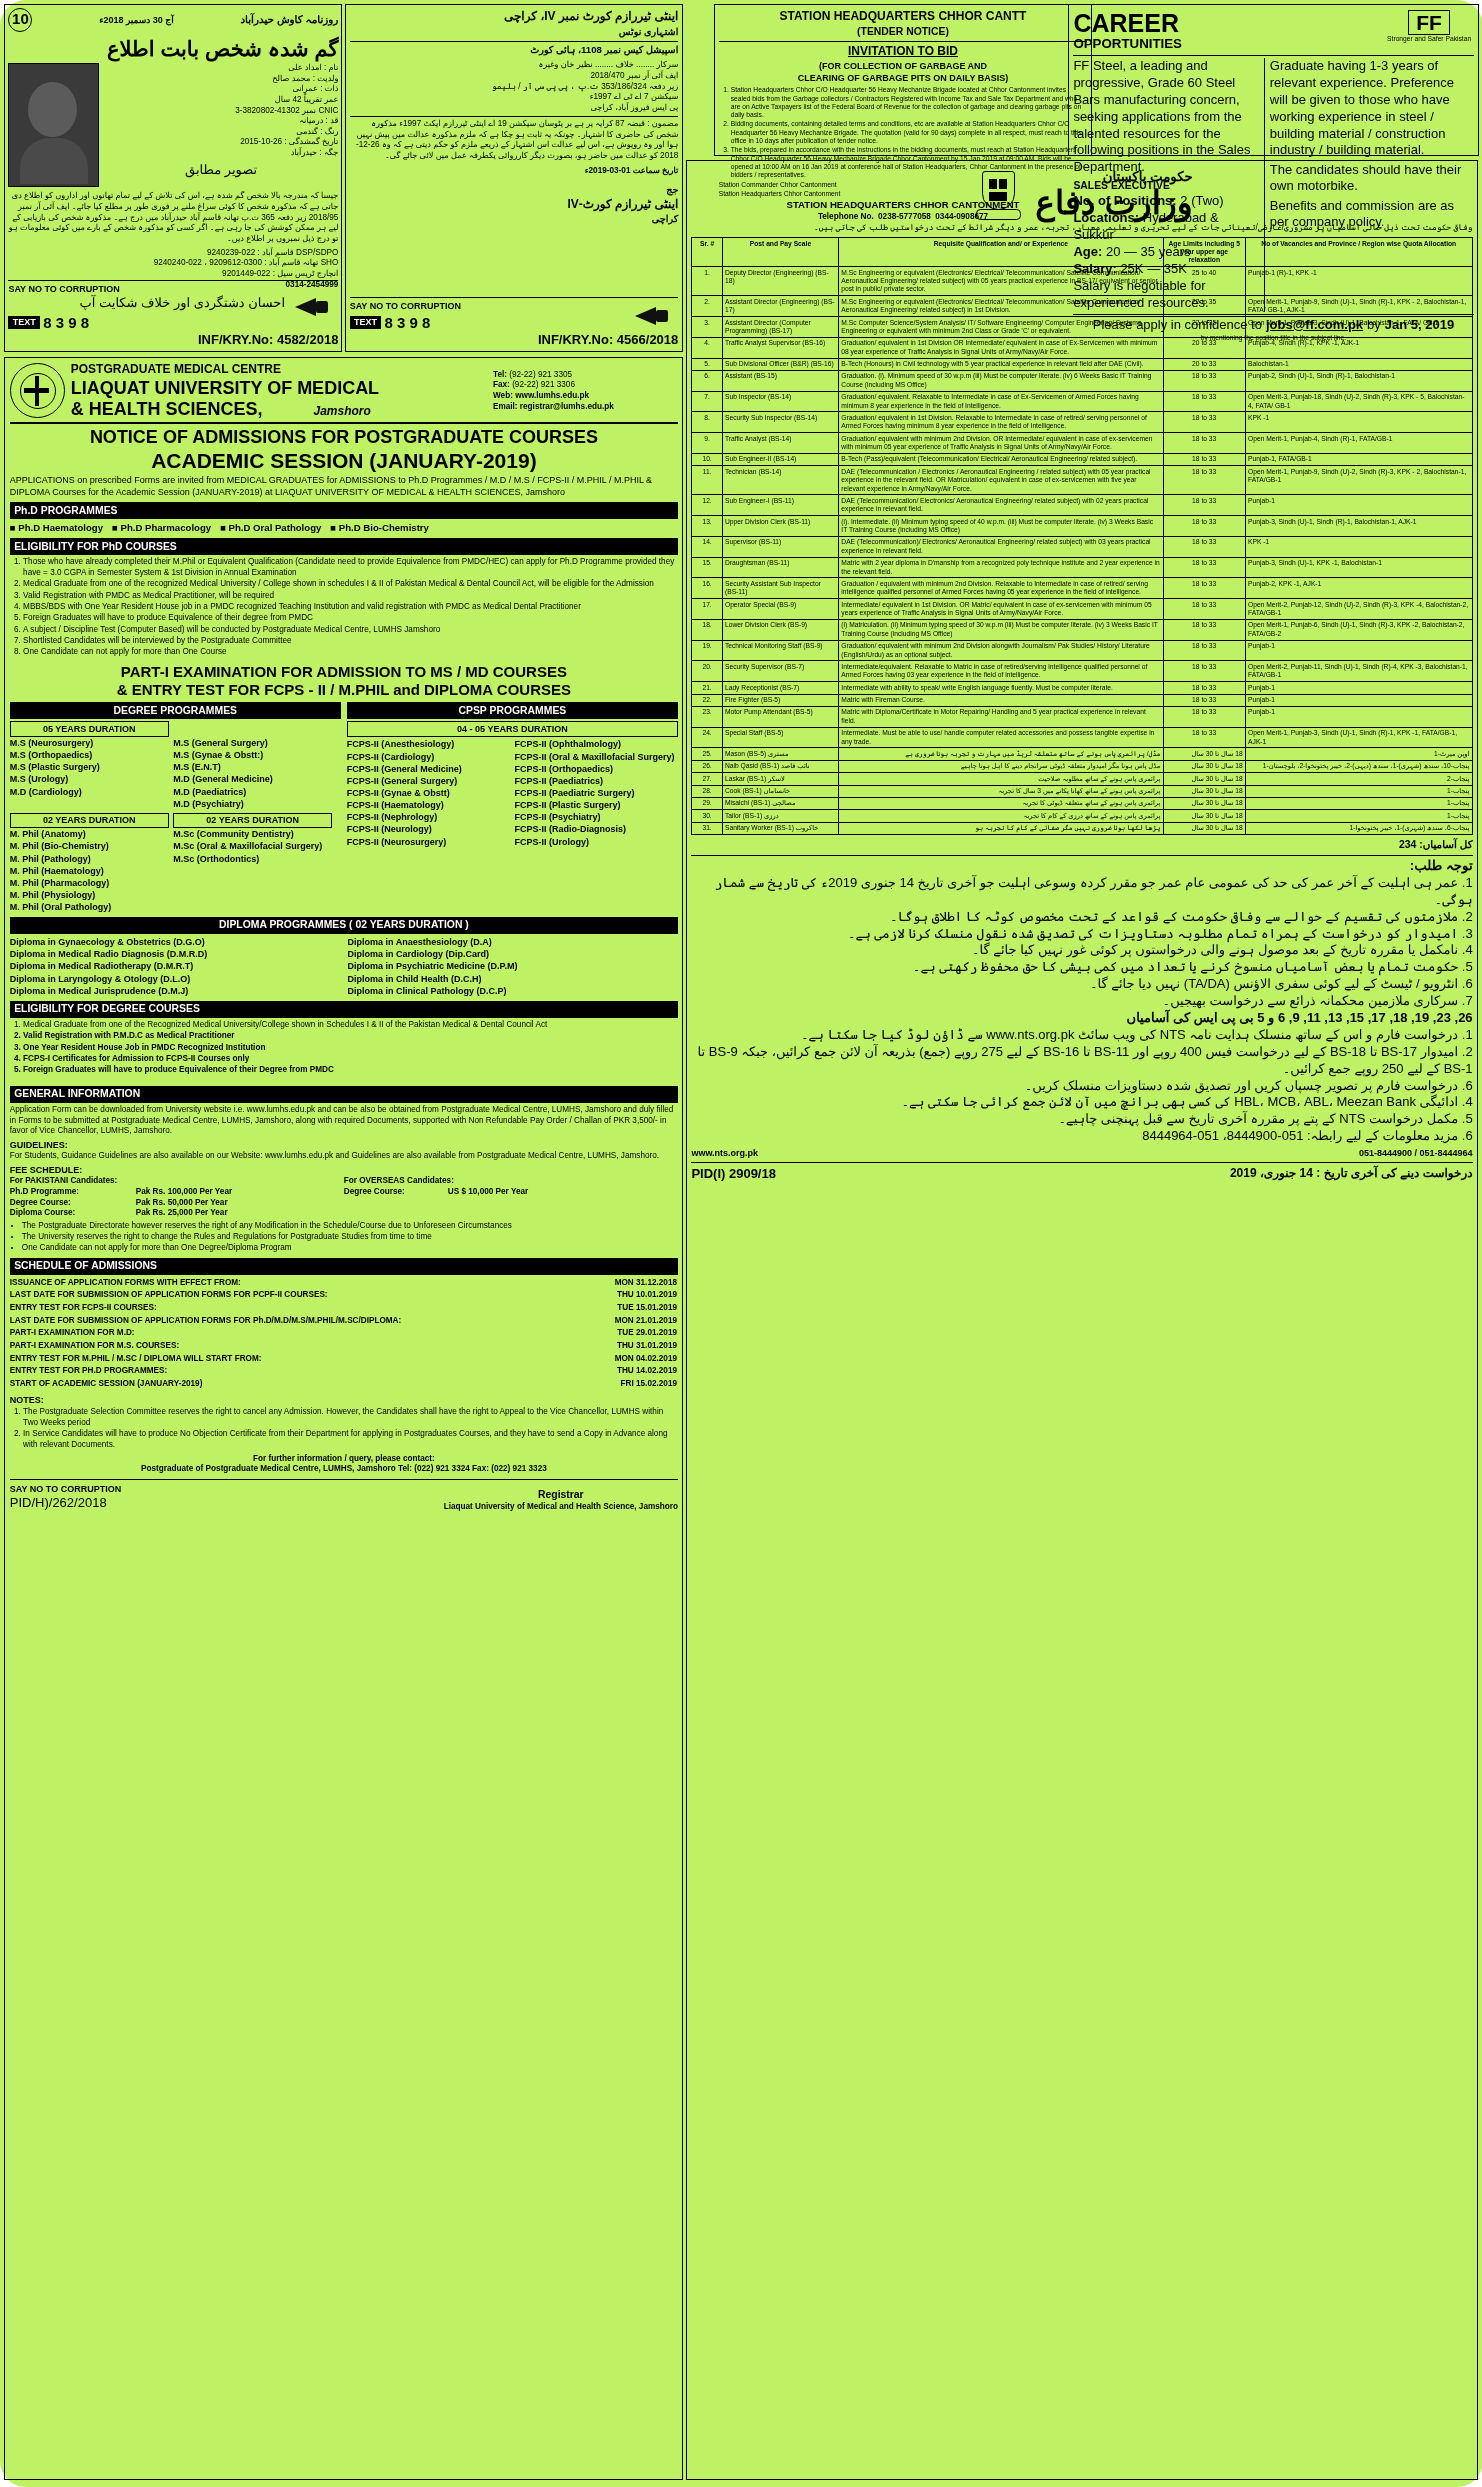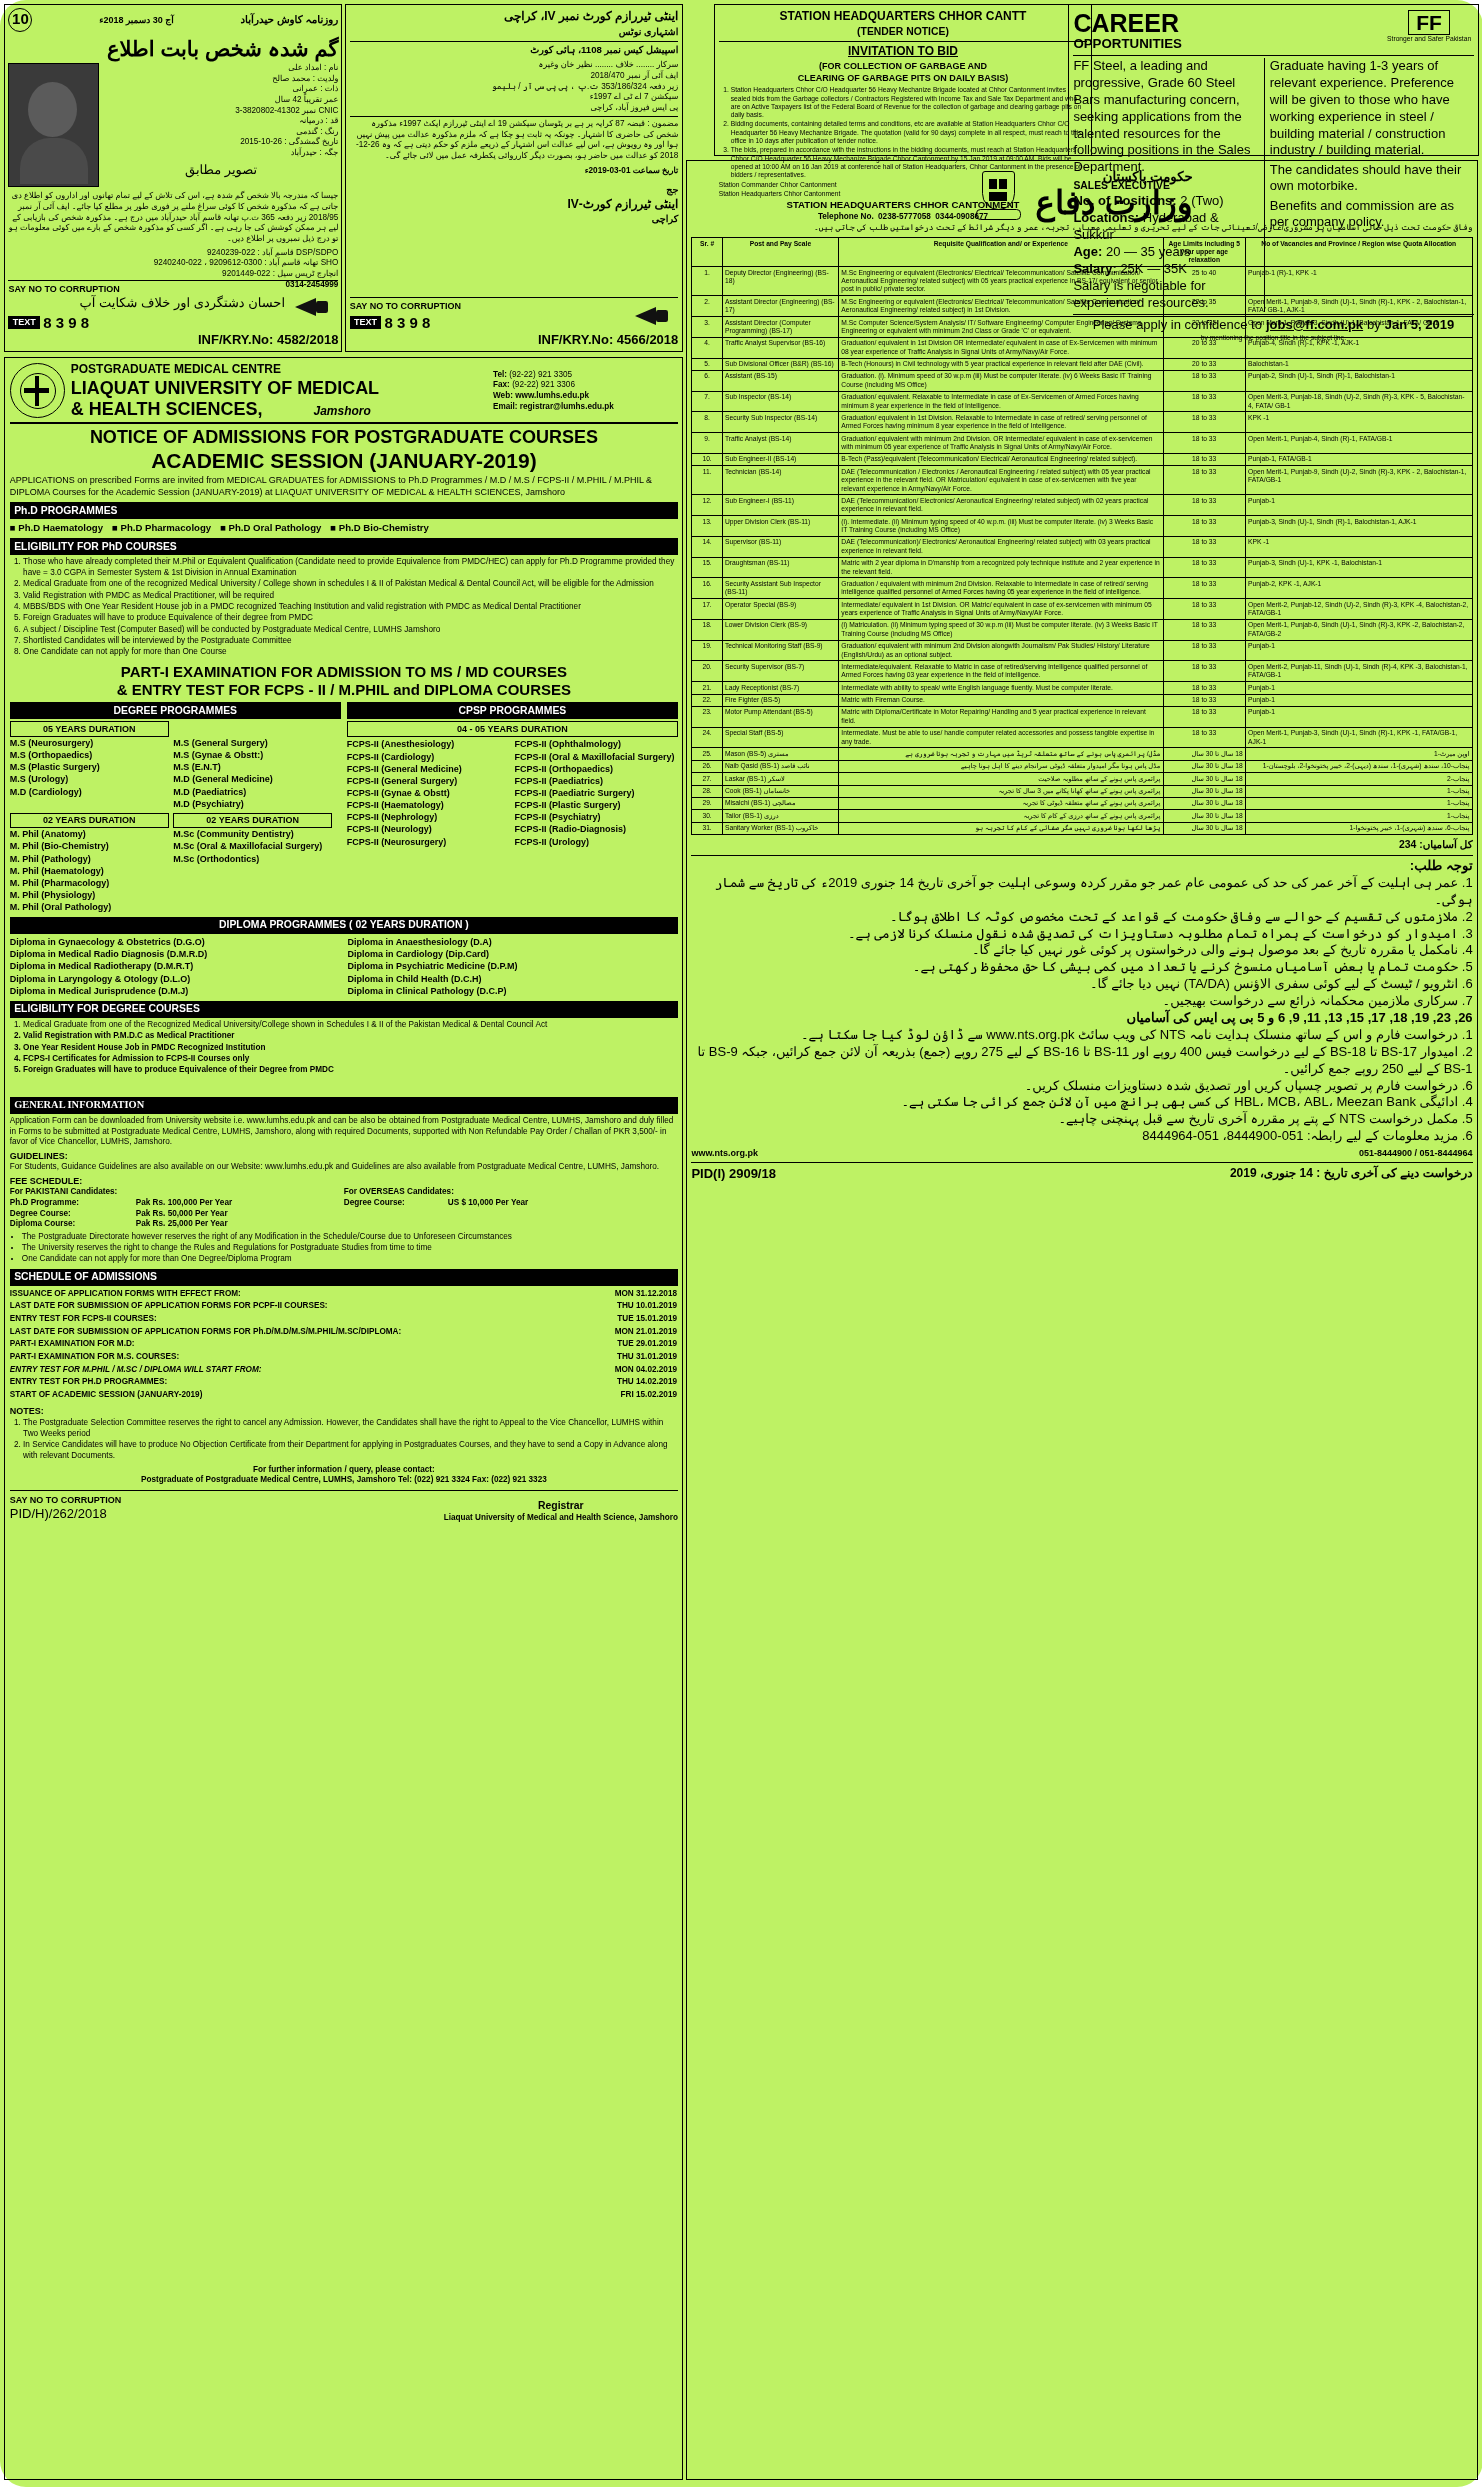--- a/index.html
+++ b/index.html
@@ -629,21 +629,21 @@
 
     <div class="blk b t14" style="padding:1.5px 4.4px;margin-top:3.7px;">ELIGIBILITY FOR DEGREE COURSES</div>
     <ol class="t11" style="margin:2.2px 0 0 13.3px;padding:0;">
       <li>Medical Graduate from one of the Recognized Medical University/College shown in Schedules I &amp; II of the Pakistan Medical &amp; Dental Council Act</li>
       <li class="b">Valid Registration with P.M.D.C as Medical Practitioner</li>
       <li class="b">One Year Resident House Job in PMDC Recognized Institution</li>
       <li class="b">FCPS-I Certificates for Admission to FCPS-II Courses only</li>
       <li class="b">Foreign Graduates will have to produce Equivalence of their Degree from PMDC</li>
     </ol>
 
-    <div class="blk b t14" style="padding:1.5px 4.4px;margin-top:21px;font-family:Liberation Serif, serif;">GENERAL INFORMATION</div>
+    <div class="blk b t14" style="padding:1.5px 4.4px;margin-top:10px;">GENERAL INFORMATION</div>
     <div class="t11" style="margin-top:2.2px;">Application Form can be downloaded from University website i.e. www.lumhs.edu.pk and can be also be obtained from Postgraduate Medical Centre, LUMHS, Jamshoro and duly filled in Forms to be submitted at Postgraduate Medical Centre, LUMHS, Jamshoro, along with required Documents, supported with Non Refundable Pay Order / Challan of PKR 3,500/- in favor of Vice Chancellor, LUMHS, Jamshoro.</div>
     <div class="b t12" style="margin-top:2.2px;">GUIDELINES:</div>
     <div class="t11">For Students, Guidance Guidelines are also available on our Website: www.lumhs.edu.pk and Guidelines are also available from Postgraduate Medical Centre, LUMHS, Jamshoro.</div>
     <div class="b t12" style="margin-top:2.2px;">FEE SCHEDULE:</div>
     <div style="display:flex;gap:15px;">
       <div style="width:319px;">
         <div class="b t11">For PAKISTANI Candidates:</div>
         <div class="t11" style="display:flex;">
             <span class="b" style="width:126px;">Ph.D Programme:</span>
             <span class="b">Pak Rs. 100,000 Per Year</span>
@@ -692,21 +692,21 @@
           </tr>
         <tr>
             <td class="b" style="padding:0.7px 0;">PART-I EXAMINATION FOR M.D:</td>
             <td class="b rt">TUE 29.01.2019</td>
           </tr>
         <tr>
             <td class="b" style="padding:0.7px 0;">PART-I EXAMINATION FOR M.S. COURSES:</td>
             <td class="b rt">THU 31.01.2019</td>
           </tr>
         <tr>
-            <td class="b" style="padding:0.7px 0;font-style:italic;">ENTRY TEST FOR M.PHIL / M.SC / DIPLOMA WILL START FROM:</td>
+            <td class="b" style="padding:0.7px 0;">ENTRY TEST FOR M.PHIL / M.SC / DIPLOMA WILL START FROM:</td>
             <td class="b rt">MON 04.02.2019</td>
           </tr>
         <tr>
             <td class="b" style="padding:0.7px 0;">ENTRY TEST FOR PH.D PROGRAMMES:</td>
             <td class="b rt">THU 14.02.2019</td>
           </tr>
         <tr>
             <td class="b" style="padding:0.7px 0;">START OF ACADEMIC SESSION (JANUARY-2019)</td>
             <td class="b rt">FRI 15.02.2019</td>
           </tr>

